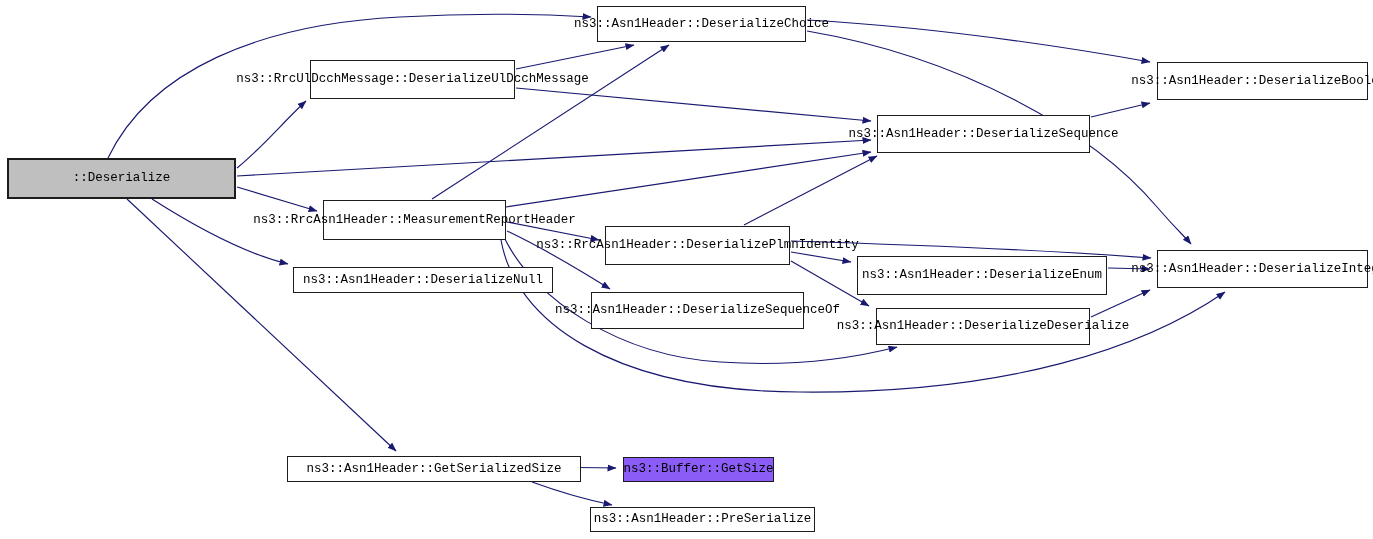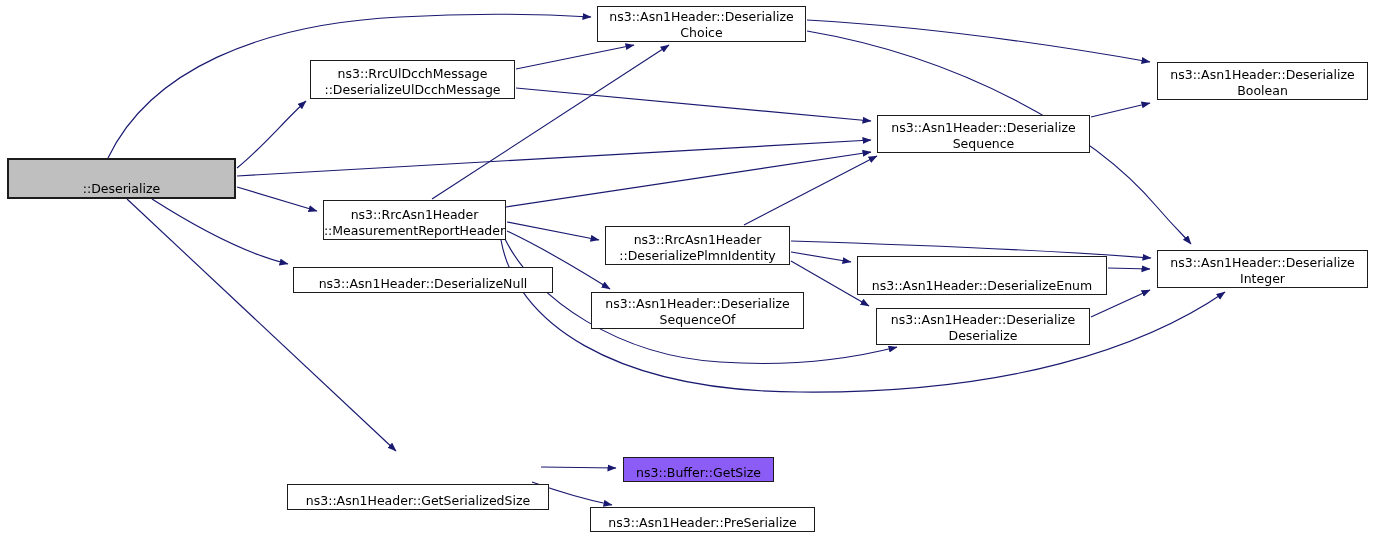--- a/index.html
+++ b/index.html
@@ -23,29 +23,29 @@
     height: 539px;
   }
   svg.edge-layer path.edge {
     fill: none;
     stroke-width: 1.15;
   }
   .node {
     position: absolute;
     box-sizing: border-box;
     display: flex;
-    flex-direction: column;
-    justify-content: flex-end;
+    justify-content: center;
     align-items: center;
     white-space: nowrap;
     font-size: 12.5px;
     line-height: 1.3;
     color: #000000;
     cursor: pointer;
     text-align: center;
+    font-family: Liberation Mono, monospace;
   }
 </style>
 </head>
 <body>
 
 <div class="canvas">
   <svg class="edge-layer" viewBox="0 0 1373 539">
     <defs>
       <marker id="arrowhead" markerWidth="10" markerHeight="8" refX="8.5" refY="3.5" orient="auto" markerUnits="userSpaceOnUse">
         <path d="M 0,0 L 9,3.5 L 0,7 Z" fill="#191970"></path>
@@ -118,21 +118,21 @@
         <div>Integer</div>
       </div>
       <div class="node" style="left: 591px; top: 292px; width: 213px; height: 37px; background: rgb(255, 255, 255); border: 1px solid rgb(28, 28, 28);">
         <div>ns3::Asn1Header::Deserialize</div>
         <div>SequenceOf</div>
       </div>
       <div class="node" style="left: 876px; top: 308px; width: 214px; height: 37px; background: rgb(255, 255, 255); border: 1px solid rgb(28, 28, 28);">
         <div>ns3::Asn1Header::Deserialize</div>
         <div>Deserialize</div>
       </div>
-      <div class="node" style="left: 287px; top: 456px; width: 262px; height: 26px; background: rgb(255, 255, 255); border: 1px solid rgb(28, 28, 28); margin-top: 28px;">
+      <div class="node" style="left: 287px; top: 456px; width: 294px; height: 26px; background: rgb(255, 255, 255); border: 1px solid rgb(28, 28, 28);">
         <div>ns3::Asn1Header::GetSerializedSize</div>
       </div>
       <div class="node" style="left: 623px; top: 457px; width: 151px; height: 25px; background: #8b5cf6; border: 1px solid rgb(28, 28, 28);">
         <div>ns3::Buffer::GetSize</div>
       </div>
       <div class="node" style="left: 590px; top: 507px; width: 225px; height: 25px; background: rgb(255, 255, 255); border: 1px solid rgb(28, 28, 28);">
         <div>ns3::Asn1Header::PreSerialize</div>
       </div>
     </div>
 </div>

